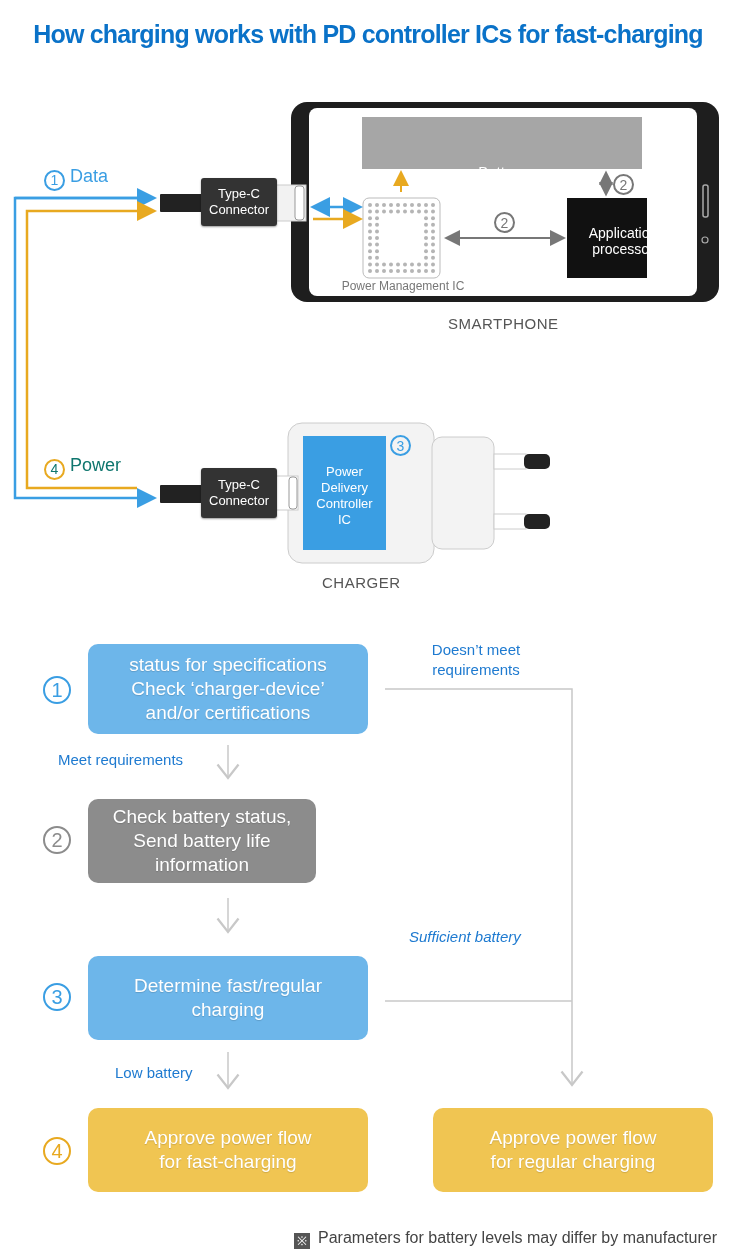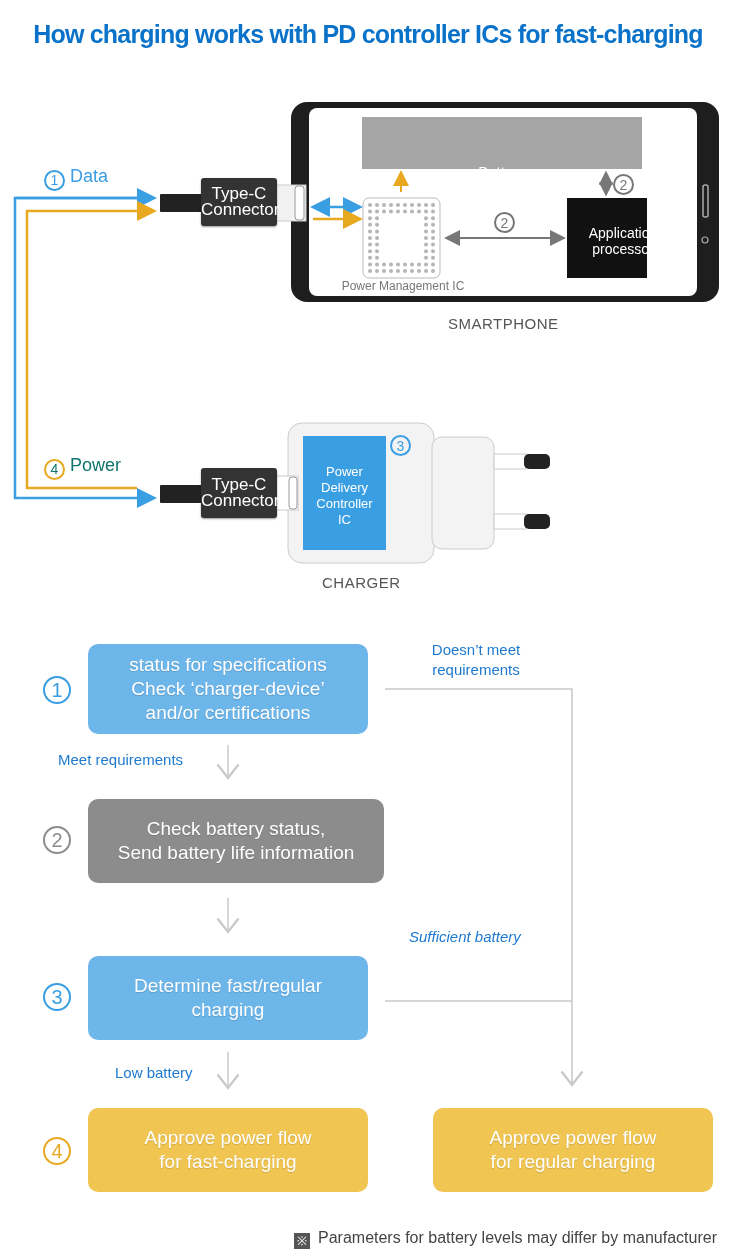--- a/index.html
+++ b/index.html
@@ -3,21 +3,21 @@
 <meta charset="utf-8">
 <style>
   html,body{margin:0;padding:0;background:#fff;}
   body{width:736px;height:1256px;position:relative;overflow:hidden;font-family:"Liberation Sans",sans-serif;}
   .abs{position:absolute;}
   .title{left:0;top:20px;width:736px;text-align:center;font-size:25px;color:#0a72c8;font-weight:bold;letter-spacing:-0.8px;white-space:nowrap;}
   svg.diag{position:absolute;left:0;top:0;}
   .lbl{position:absolute;font-size:18px;}
   .blue{color:#3a9ee3;}
   .amber{color:#0f766e;}
-  .conn{position:absolute;background:#333;color:#fff;font-size:17px;text-align:center;line-height:16px;border-radius:3px;box-shadow:0 1px 2px rgba(0,0,0,.4);}
+  .conn{position:absolute;background:#333;color:#fff;font-size:13px;text-align:center;line-height:16px;border-radius:3px;box-shadow:0 1px 2px rgba(0,0,0,.4);}
   .plug{position:absolute;background:#222;border-radius:1px;}
   .devlabel{position:absolute;font-size:15px;color:#555;letter-spacing:0.5px;}
   .flowbox{position:absolute;border-radius:10px;color:#fff;font-size:19px;text-align:center;display:flex;align-items:center;justify-content:center;line-height:24px;text-shadow:0 1px 1px rgba(0,0,0,.15);}
   .fb-blue{background:#6db6ea;}
   .fb-gray{background:#8c8c8c;}
   .fb-amber{background:#f0c552;}
   .stepnum{position:absolute;width:28px;height:28px;border-radius:50%;border:2px solid;display:flex;align-items:center;justify-content:center;font-size:20px;box-sizing:border-box;}
   .flowlbl{position:absolute;font-size:15px;color:#1e7ad0;text-align:center;line-height:20px;}
   .note{position:absolute;font-size:16px;color:#444;}
   .notebox{display:inline-block;width:16px;height:16px;background:#555;color:#fff;font-size:12px;line-height:16px;text-align:center;vertical-align:-2px;margin-right:8px;}
@@ -209,21 +209,21 @@
     <div>and/or certifications</div>
   </div>
 </div>
 <div class="flowlbl" style="left:408px;top:640px;width:136px;">
   <div>Doesn’t meet</div>
   <div>requirements</div>
 </div>
 <div class="flowlbl" style="left:58px;top:750px;">Meet requirements</div>
 
 <div class="stepnum" style="left:43px;top:826px;border-color:#8c8c8c;color:#8c8c8c;">2</div>
-<div class="flowbox fb-gray" style="left:88px;top:799px;width:296px;height:84px;">
+<div class="flowbox fb-gray" style="left:88px;top:799px;width:228px;height:84px;">
   <div>
     <div>Check battery status,</div>
     <div>Send battery life information</div>
   </div>
 </div>
 
 <div class="stepnum" style="left:43px;top:983px;border-color:#3a9ee3;color:#3a9ee3;">3</div>
 <div class="flowbox fb-blue" style="left:88px;top:956px;width:280px;height:84px;">
   <div>
     <div>Determine fast/regular</div>

